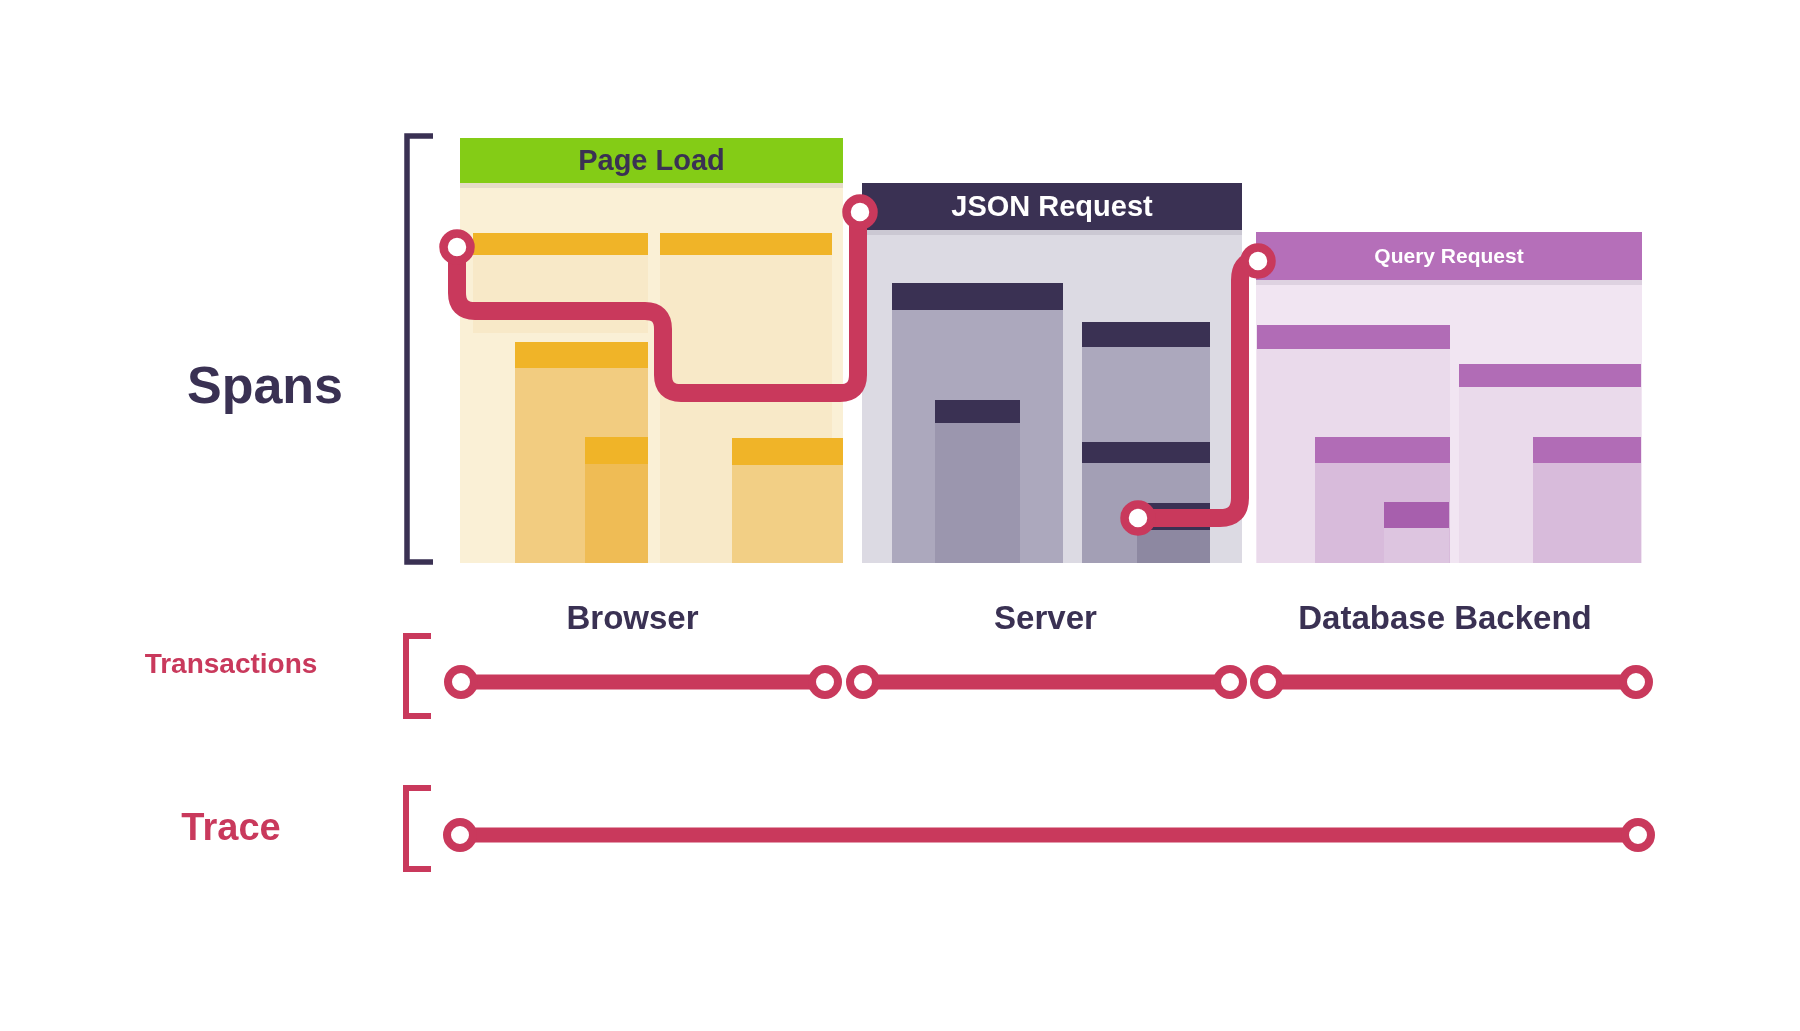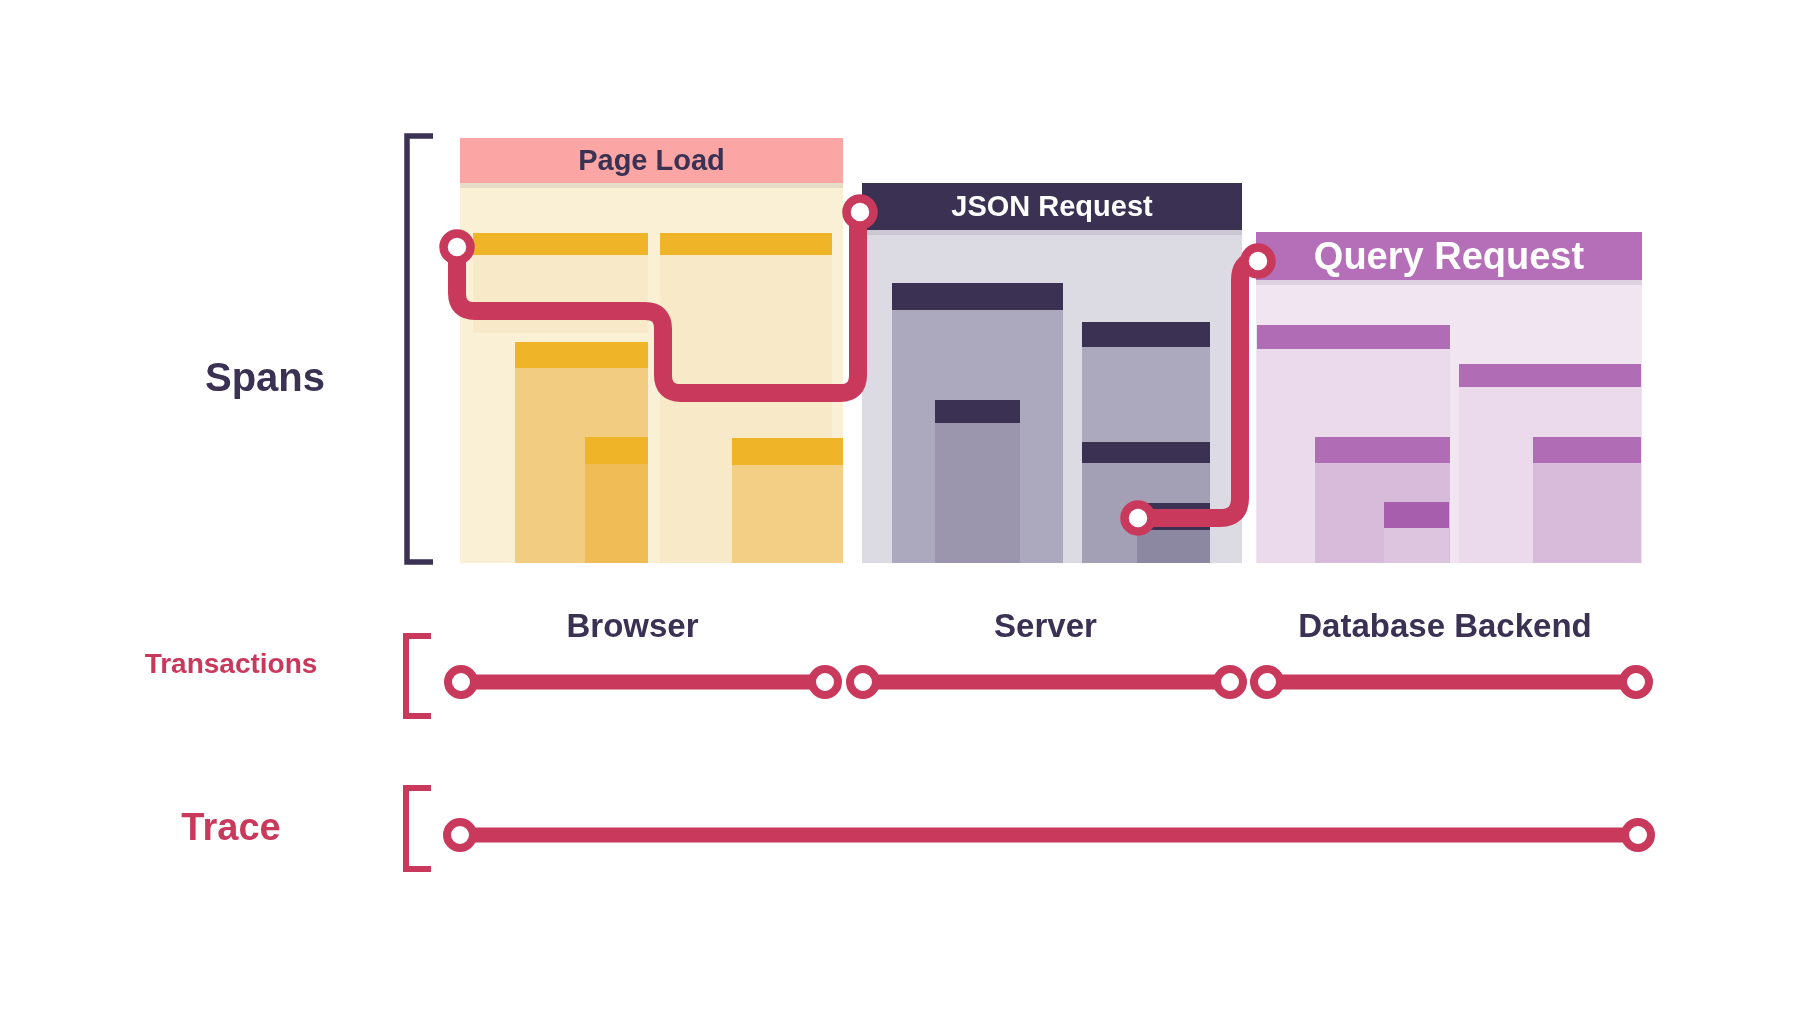--- a/index.html
+++ b/index.html
@@ -2,45 +2,45 @@
 <html><head>
 <meta charset="utf-8">
 <style>
   html,body{margin:0;padding:0;background:#ffffff;}
   .canvas{
     position:relative;width:1800px;height:1031px;background:#ffffff;overflow:hidden;
     font-family:"Liberation Sans", sans-serif;
   }
   
   .side-label{position:absolute;font-weight:bold;text-align:center;}
-  .spans-label{left:150px;top:355px;width:230px;font-size:40px;color:#3A3153;}
+  .spans-label{left:150px;top:355px;width:230px;font-size:52px;color:#3A3153;}
   .transactions-label{left:95px;top:648px;width:272px;font-size:28px;color:#C9395C;}
   .trace-label{left:95px;top:806px;width:272px;font-size:38px;color:#C9395C;}
-  .server-label{position:absolute;font-weight:bold;font-size:33px;color:#3A3153;text-align:center;top:599px;margin-top:8px;}
+  .server-label{position:absolute;font-weight:bold;font-size:33px;color:#3A3153;text-align:center;top:599px;}
   .server-browser{left:500px;width:265px;}
   .server-backend{left:913px;width:265px;}
   .server-database{left:1280px;width:330px;}
   
   .panel{position:absolute;}
   .p-header{position:absolute;left:0;top:0;width:100%;display:flex;align-items:center;justify-content:center;
     font-weight:bold;box-shadow:0 5px 0 rgba(58,49,83,0.10);}
   .p-body{position:absolute;left:0;width:100%;}
   .bar-h{position:absolute;box-shadow:0 4px 0 rgba(58,49,83,0.10);}
   .bar-b{position:absolute;}
   
   .panel-pageload{left:460px;top:138px;width:383px;height:425px;}
-  .panel-pageload .p-header{height:45px;background:#fca5a5;color:#3A3153;font-size:29px;}
+  .panel-pageload .p-header{height:45px;background:#84cc16;color:#3A3153;font-size:29px;}
   .panel-pageload .p-body{top:45px;height:380px;background:#FAF0D6;}
   
   .panel-json{left:862px;top:183px;width:380px;height:380px;}
   .panel-json .p-header{height:47px;background:#3A3153;color:#ffffff;font-size:29px;text-align:right;}
   .panel-json .p-body{top:47px;height:333px;background:#DCDAE3;}
   
   .panel-query{left:1256px;top:232px;width:386px;height:331px;}
-  .panel-query .p-header{height:48px;background:#B56FB9;color:#ffffff;font-size:38px;}
+  .panel-query .p-header{height:48px;background:#B56FB9;color:#ffffff;font-size:21px;}
   .panel-query .p-body{top:48px;height:283px;background:#F1E5F2;}
   
   .overlay{position:absolute;left:0;top:0;pointer-events:none;}
 </style>
 </head>
 <body>
 
 <div class="canvas">
 
   <div class="side-label spans-label">Spans</div>

